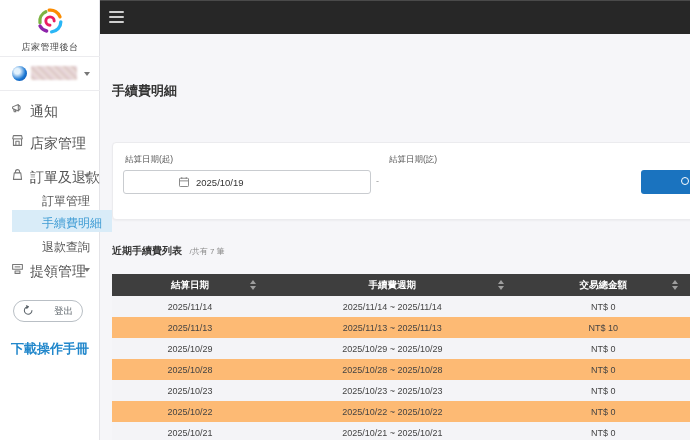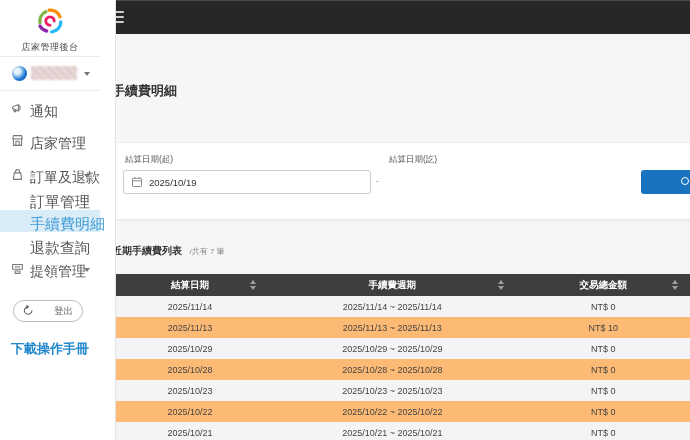--- a/index.html
+++ b/index.html
@@ -4,40 +4,40 @@
 <style>
   * { margin:0; padding:0; box-sizing:border-box; }
   html,body { background:#dcdcdc; }
   body { font-family:"Liberation Sans","DejaVu Sans",sans-serif; }
   #frame {
     position:relative; width:690px; height:440px; overflow:hidden;
     background:#f6f6f9; margin:0 auto;
   }
 
   
-  .sidebar { position:absolute; left:0; top:0; width:116px; height:440px;
+  .sidebar { position:absolute; left:0; top:0; width:100px; height:440px;
     background:#ffffff; border-right:1px solid #e4e4e8; z-index:5; }
   .logo-wrap { position:absolute; top:6px; left:0; width:100px; text-align:center; }
   .logo-text { font-size:9px; color:#444; margin-top:1px; letter-spacing:0.5px; }
   .side-div { position:absolute; left:0; width:100px; border-top:1px solid #ececef; }
   .acct { position:absolute; top:62px; left:0; width:100px; height:26px; cursor:pointer; }
   .acct-avatar { position:absolute; left:12px; top:4px; width:15px; height:15px; border-radius:50%;
     background:radial-gradient(circle at 35% 35%, #e3f2fd 20%, #1976d2 60%, #0d47a1 100%); }
   .acct-name { position:absolute; left:31px; top:4px; width:46px; height:14px;
     background:repeating-linear-gradient(45deg,#eadbd8 0 2px,#ddc9c6 2px 4px,#e7d4d9 4px 6px);
     filter:blur(1px); border-radius:1px; }
   .caret { width:0; height:0; border-left:3.5px solid transparent; border-right:3.5px solid transparent;
     border-top:4px solid #777; display:inline-block; }
   .acct-caret { position:absolute; right:10px; top:10px; }
   .nav-item { position:absolute; left:0; width:100px; height:20px; font-size:14px; color:#555;
     cursor:pointer; }
   .nav-item .ic { position:absolute; left:11px; top:2px; width:13px; height:13px; }
   .nav-item .lbl { position:absolute; left:30px; top:3px; white-space:nowrap; }
   .nav-item .nav-caret { position:absolute; right:10px; top:8px; }
-  .sub-item { position:absolute; left:0; width:100px; height:22px; font-size:15px; color:#555; cursor:pointer;padding-left:48px; }
+  .sub-item { position:absolute; left:12px; width:100px; height:22px; font-size:12px; color:#555; cursor:pointer;padding-left:48px; }
   .sub-item .lbl { position:absolute; left:30px; top:5px; white-space:nowrap; }
   .sub-item.active { background:#d9ecf8; }
   .sub-item.active .lbl { color:#3f9cd4; }
   .logout-btn { position:absolute; left:13px; top:300px; width:70px; height:22px;
     border:1px solid #b9bfc5; border-radius:11px; background:#fff; color:#5a6268;
     font-size:9.5px; display:flex; align-items:center; justify-content:center; gap:20px; cursor:pointer; }
   .dl-link { position:absolute; left:0; top:340px; width:100px; text-align:center;
     font-size:13px; font-weight:600; color:#2187cb; cursor:pointer; }
 
   
@@ -50,21 +50,21 @@
   .main { position:absolute; left:100px; top:34px; width:590px; height:406px; background:#f6f6f9; }
   .page-title { position:absolute; left:12px; top:48px; font-size:13px; font-weight:bold; color:#333; }
 
   .filter-card { position:absolute; left:12px; top:108px; width:600px; height:78px;
     background:#fff; border:1px solid #ebebee; border-radius:4px;
     box-shadow:0 1px 2px rgba(0,0,0,.04); }
   .f-label { position:absolute; top:11px; font-size:8.5px; color:#555; }
   .f-label.l1 { left:12px; }
   .f-label.l2 { left:276px; }
   .date-input { position:absolute; top:27px; height:24px; background:#fff;
-    border:1px solid #c9ccd0; border-radius:3px; display:flex; align-items:center; cursor:text; }
+    border:1px solid #c9ccd0; border-radius:3px; display:flex; align-items:center; cursor:text;padding-left:47px; }
   .date-input.d1 { left:10px; width:248px; }
   .date-input.d2 { left:276px; width:240px; }
   .date-input svg { margin:0 6px 0 7px; flex:0 0 auto; }
   .date-input input { border:none; outline:none; font-size:9.5px; color:#333; width:100%;
     font-family:"Liberation Sans","DejaVu Sans",sans-serif; background:transparent; }
   .range-sep { position:absolute; left:263px; top:33px; font-size:9px; color:#999; }
   .search-btn { position:absolute; left:528px; top:27px; width:84px; height:24px;
     background:#1a73bf; border:none; border-radius:3px; cursor:pointer; }
   .search-btn .ring { position:absolute; left:40px; top:7px; width:8px; height:8px;
     border:1.5px solid #fff; border-radius:50%; }

